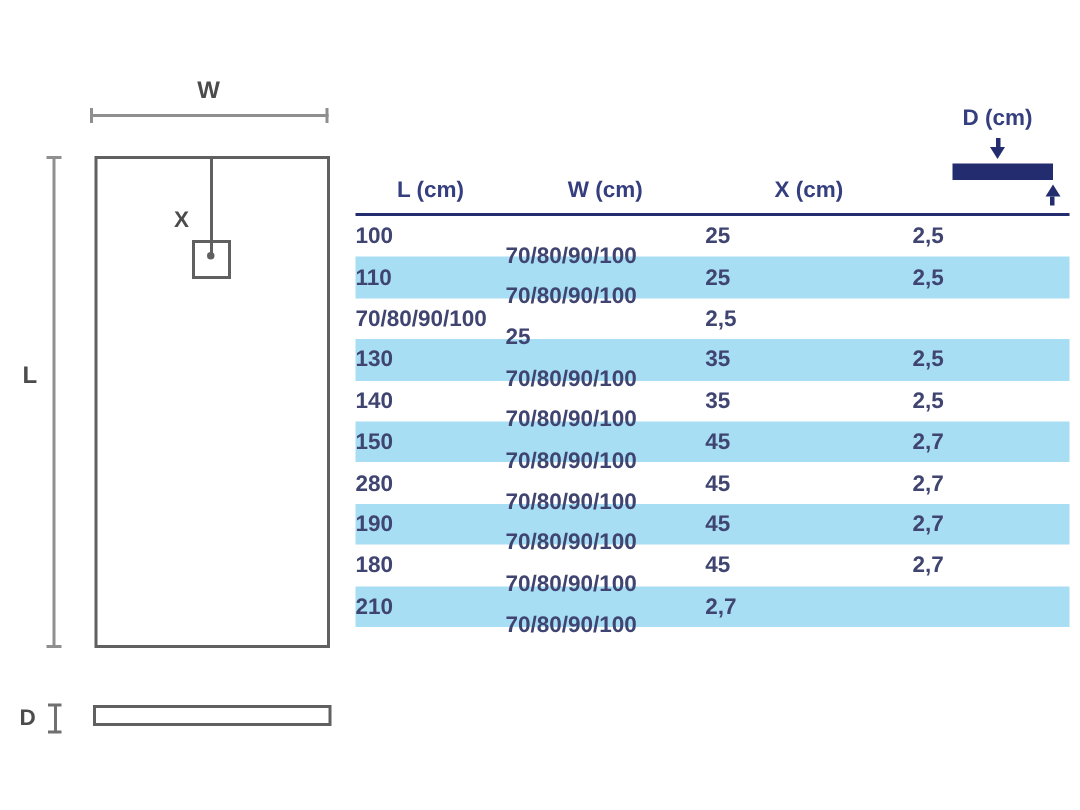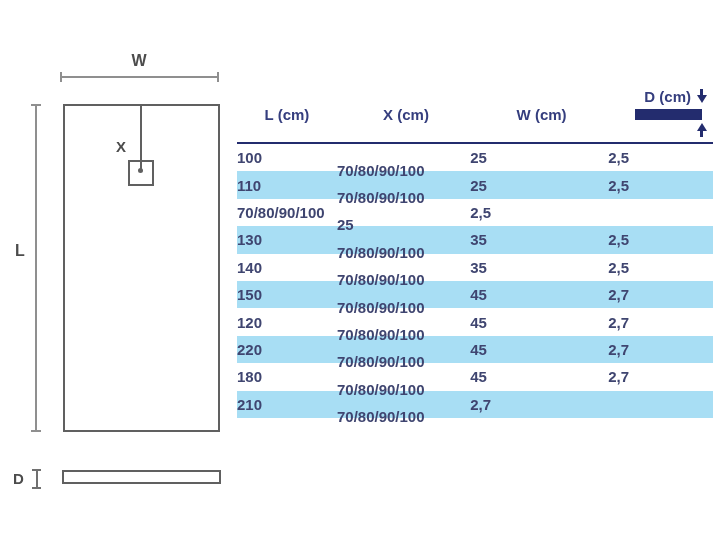--- a/index.html
+++ b/index.html
@@ -36,39 +36,39 @@
 
   .tray-side { left:62px;  top:470px; width:159px; height:14px; }
   .d-label   { left:13px;  top:470px; font-size:15px; }
   .d-ib-line { left:36px;  top:470px; width:2px; height:18px; background:#707070; }
   .d-ib-t    { left:32px;  top:469px; width:9px; height:2px; background:#707070; }
   .d-ib-b    { left:32px;  top:487px; width:9px; height:2px; background:#707070; }
 
   
   .spec-table { left:237px; top:86px; width:476px; }
   .thead {
-    display:flex; height:56px; align-items:flex-end; padding-bottom:19px;
+    display:flex; height:56px; align-items:flex-end; padding-bottom:7px;
     color:var(--header-text,#353e7e); font-size:15px; font-weight:600;
   }
   .hcell { text-align:center; }
   .c1 { width:21%; } .c2 { width:28%; } .c3 { width:29%; } .c4 { width:22%; }
   .underline { height:2px; background:var(--accent,#232c6e); width:100%; }
   .trow {
     display:flex; height:27.4px; align-items:center;
     color:var(--body-text,#3f4570); font-size:15px; font-weight:600;
   }
   .trow.stripe { background:var(--stripe,#a8def4); }
   .tcell { }
   .tcell:nth-child(1){ width:21%; } .tcell:nth-child(2){ width:28%;margin-top:25px; }
   .tcell:nth-child(3){ width:29%; } .tcell:nth-child(4){ width:22%; }
 
   
   .d-block { position:absolute; top:0; right:6px; width:84px; }
   .d-top { display:flex; justify-content:flex-end; align-items:center; gap:5px;
-           color:var(--header-text,#353e7e); font-size:15px; font-weight:600; height:20px; }
+           color:var(--header-text,#353e7e); font-size:15px; font-weight:600; height:20px;flex-direction:column; }
   .d-bar { width:67px; height:11px; background:var(--accent,#232c6e); margin:3px 5px 3px auto; }
   .d-bottom { display:flex; justify-content:flex-end; height:18px; }
   .dim-arrow { width:11px; display:flex; flex-direction:column; align-items:center; }
   .arr-stem { width:3px; height:6px; background:var(--accent,#232c6e); }
   .arr-head-down { width:0; height:0; border-left:5px solid transparent;
                    border-right:5px solid transparent; border-top:8px solid var(--accent,#232c6e); }
   .arr-head-up { width:0; height:0; border-left:5px solid transparent;
                  border-right:5px solid transparent; border-bottom:8px solid var(--accent,#232c6e); }
 </style>
 </head>
@@ -114,22 +114,22 @@
       <div class="d-bottom">
         <span class="dim-arrow">
           <span class="arr-head-up"></span>
             <span class="arr-stem"></span>
         </span>
       </div>
     </div>
 
     <div class="thead">
       <div class="hcell c1">L (cm)</div>
+      <div class="hcell c2">W (cm)</div>
       <div class="hcell c3">X (cm)</div>
-      <div class="hcell c2">W (cm)</div>
       <div class="hcell c4"></div>
     </div>
 
     <div class="underline"></div>
 
     <div>
         <div class="trow">
           <div class="tcell">100</div>
           <div class="tcell">70/80/90/100</div>
           <div class="tcell">25</div>
@@ -158,27 +158,27 @@
           <div class="tcell">35</div>
           <div class="tcell">2,5</div>
         </div>
         <div class="trow stripe">
           <div class="tcell">150</div>
           <div class="tcell">70/80/90/100</div>
           <div class="tcell">45</div>
           <div class="tcell">2,7</div>
         </div>
         <div class="trow">
-          <div class="tcell">120</div>
+          <div class="tcell">280</div>
           <div class="tcell">70/80/90/100</div>
           <div class="tcell">45</div>
           <div class="tcell">2,7</div>
         </div>
         <div class="trow stripe">
-          <div class="tcell">220</div>
+          <div class="tcell">190</div>
           <div class="tcell">70/80/90/100</div>
           <div class="tcell">45</div>
           <div class="tcell">2,7</div>
         </div>
         <div class="trow">
           <div class="tcell">180</div>
           <div class="tcell">70/80/90/100</div>
           <div class="tcell">45</div>
           <div class="tcell">2,7</div>
         </div>

